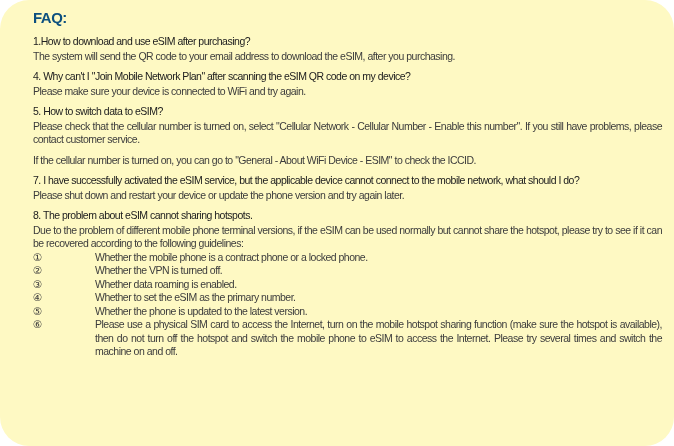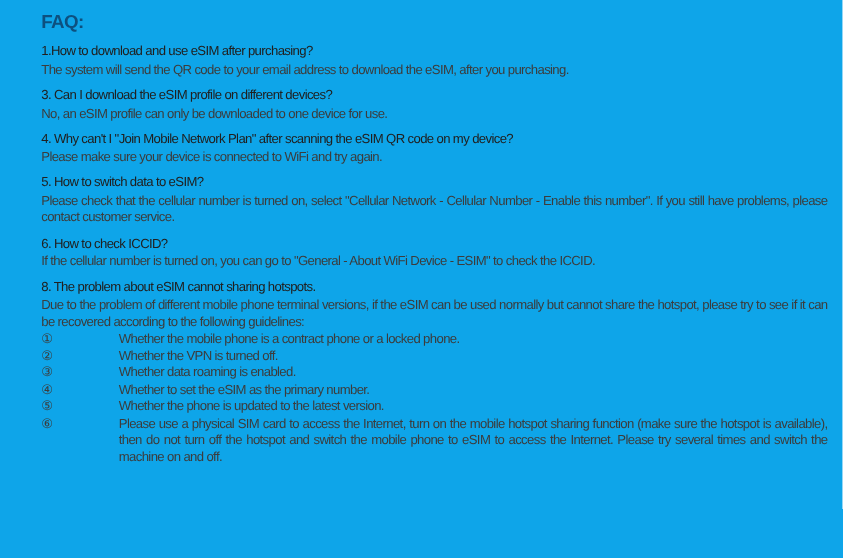--- a/index.html
+++ b/index.html
@@ -59,54 +59,53 @@
   }
   .guideline-text {
     flex: 1 1 auto;
     text-align: justify;
     margin-left: 48px;
   }
 </style>
 </head>
 <body>
 
-<div class="page" style="background: #0ea5e9;">
+<div class="page" style="background: #fef9c3; border-radius: 29px;">
   <h1 class="title" style="color: rgb(13, 80, 127);">FAQ:</h1>
   <div id="faq-list">
   <section class="faq-item">
     <h2 class="question">1.How to download and use eSIM after purchasing?</h2>
     <p class="answer">The system will send the QR code to your email address to download the eSIM, after you purchasing.</p>
 
   </section>
 
 
-  <section class="faq-item">
-    <h2 class="question">3. Can I download the eSIM profile on different devices?</h2>
-    <p class="answer">No, an eSIM profile can only be downloaded to one device for use.</p>
-
-  </section>
 
   <section class="faq-item">
     <h2 class="question">4. Why can't I "Join Mobile Network Plan" after scanning the eSIM QR code on my device?</h2>
     <p class="answer">Please make sure your device is connected to WiFi and try again.</p>
 
   </section>
 
   <section class="faq-item">
     <h2 class="question">5. How to switch data to eSIM?</h2>
     <p class="answer">Please check that the cellular number is turned on, select "Cellular Network - Cellular Number - Enable this number". If you still have problems, please contact customer service.</p>
 
   </section>
 
   <section class="faq-item">
-    <h2 class="question">6. How to check ICCID?</h2>
     <p class="answer">If the cellular number is turned on, you can go to "General - About WiFi Device - ESIM" to check the ICCID.</p>
 
   </section>
 
+  <section class="faq-item">
+    <h2 class="question">7. I have successfully activated the eSIM service, but the applicable device cannot connect to the mobile network, what should I do?</h2>
+    <p class="answer">Please shut down and restart your device or update the phone version and try again later.</p>
+
+  </section>
 
   <section class="faq-item">
     <h2 class="question">8. The problem about eSIM cannot sharing hotspots.</h2>
     <p class="answer">Due to the problem of different mobile phone terminal versions, if the eSIM can be used normally but cannot share the hotspot, please try to see if it can be recovered according to the following guidelines:</p>
     <div class="guidelines">
   <div class="guideline-row">
     <span class="guideline-marker">①</span>
     <span class="guideline-text">Whether the mobile phone is a contract phone or a locked phone.</span>
   </div>
 

